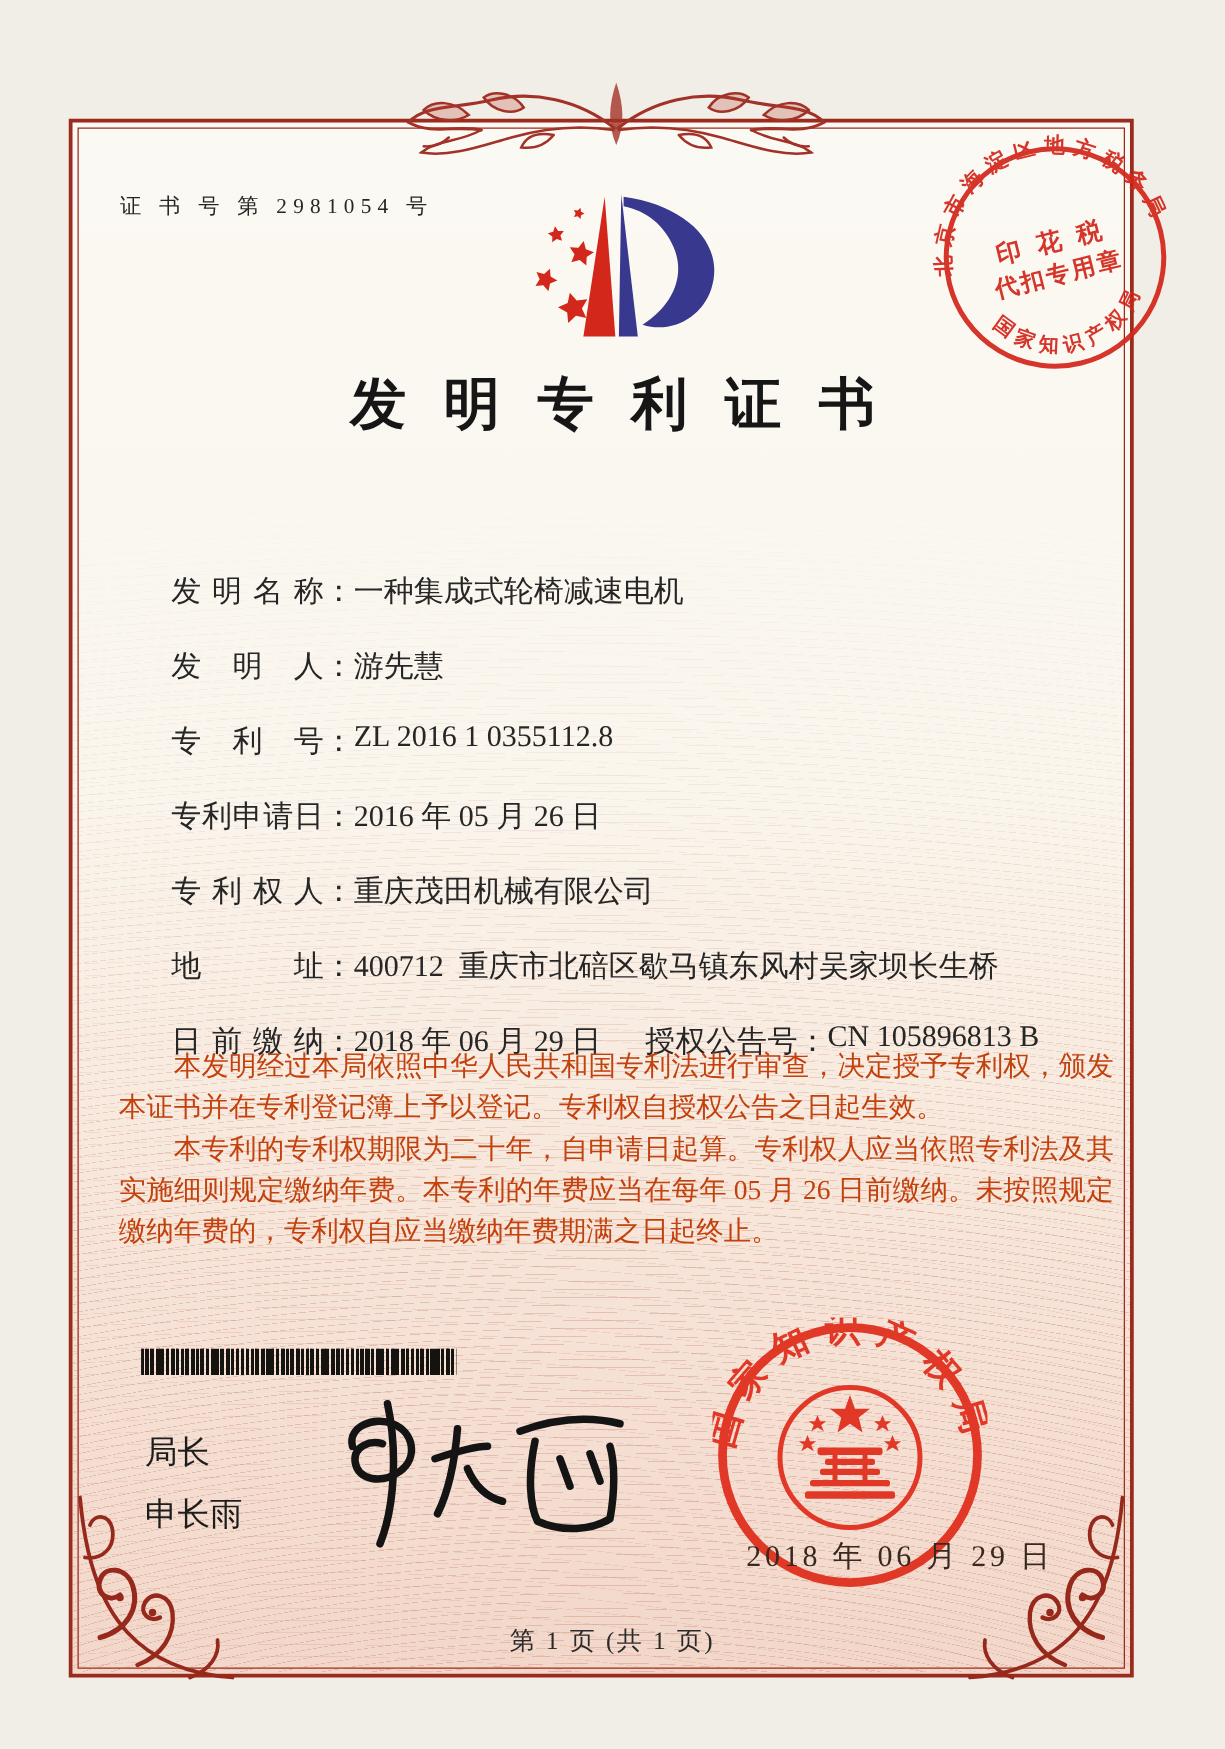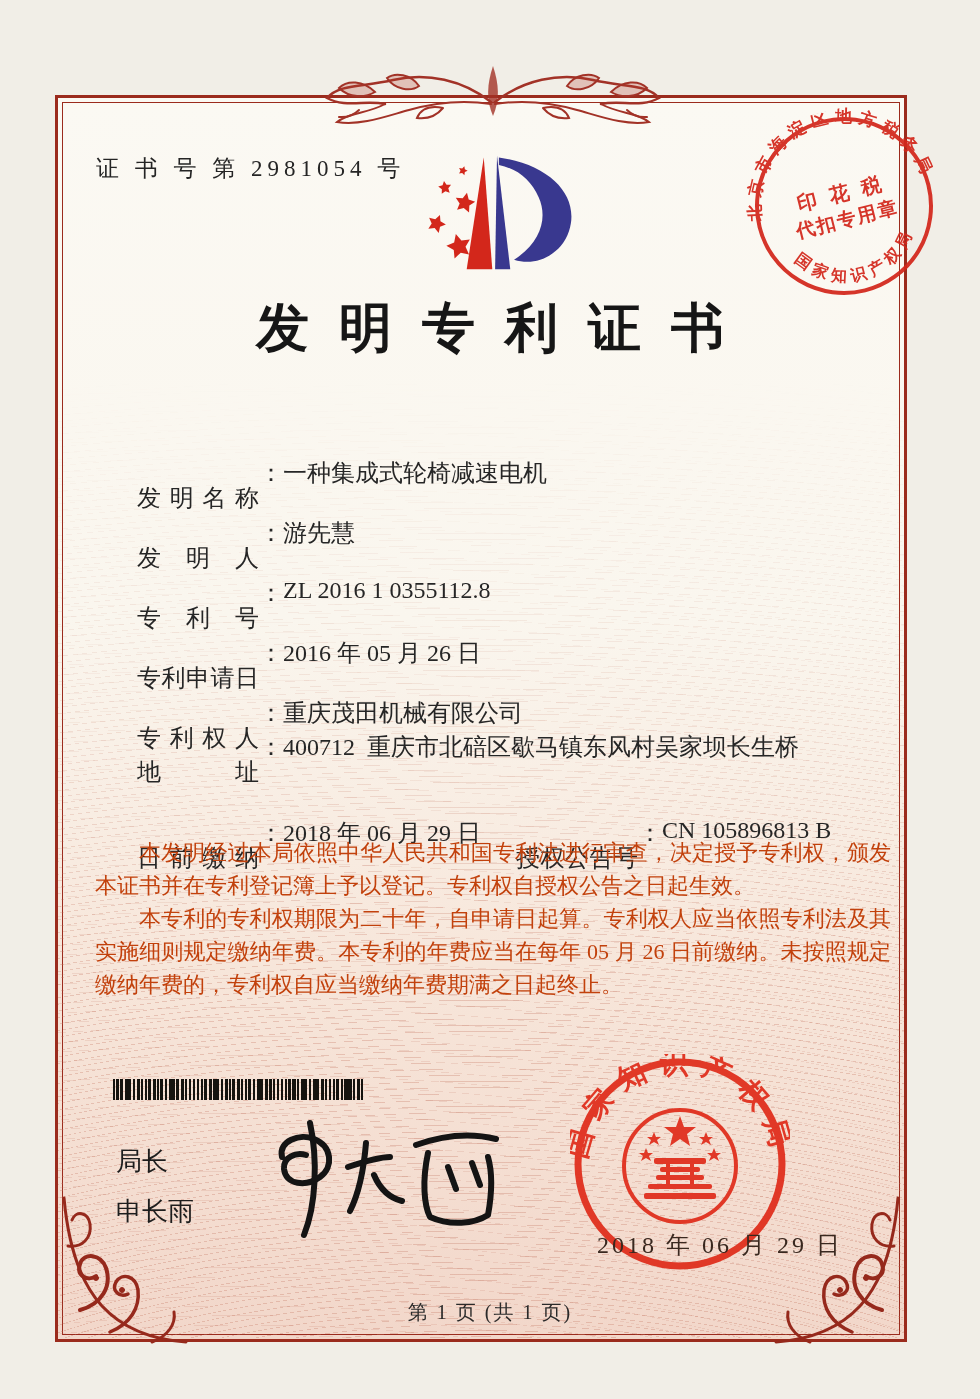--- a/index.html
+++ b/index.html
@@ -27,41 +27,40 @@
     background:
       repeating-radial-gradient(120% 55% at 50% 135%, rgba(193,112,92,0.30) 0 1px, transparent 1px 12px),
       repeating-radial-gradient(150% 75% at 22% 165%, rgba(193,112,92,0.16) 0 1px, transparent 1px 17px);
     -webkit-mask-image:linear-gradient(180deg, transparent 0%, rgba(0,0,0,.4) 30%, #000 65%);
     mask-image:linear-gradient(180deg, transparent 0%, rgba(0,0,0,.4) 30%, #000 65%);
     pointer-events:none;
   }
   .ornament{position:absolute;pointer-events:none;}
   .cert-no{
     position:absolute;left:96px;top:153px;
-    font-size:23px;letter-spacing:5px;color:#252525;
+    font-size:17px;letter-spacing:5px;color:#252525;
   }
   .logo{position:absolute;left:402px;top:148px;width:190px;height:142px;}
   .stamp{
     position:absolute;left:748px;top:110px;width:192px;height:192px;
     transform:rotate(-14deg);opacity:.93;
   }
   .title{
     position:absolute;left:0;top:293px;width:980px;text-align:center;
-    font-size:53px;font-weight:700;color:#161616;
+    font-size:45px;font-weight:700;color:#161616;
     letter-spacing:30px;padding-left:30px;box-sizing:border-box;
   }
   .field-row{
     position:absolute;left:113px;width:780px;height:32px;
     font-size:24px;color:#262626;white-space:pre-wrap;
   }
   .flabel{
     display:inline-block;width:122px;
     text-align:justify;text-align-last:justify;
     vertical-align:top;
-    margin-top:25px;
   }
   .fcolon{display:inline-block;vertical-align:top;}
   .fvalue{vertical-align:top;}
   .grant-part{position:absolute;left:367px;top:0;white-space:pre-wrap;}
   .grant-part .flabel{width:122px;}
   .paras{
     position:absolute;left:95px;top:836px;width:796px;
     font-size:22px;line-height:33px;color:#c2410c;
     text-align:justify;
   }
@@ -174,21 +173,21 @@
   </div>
   <div class="field-row" style="top:550px">
     <span class="flabel">专利号</span><span class="fcolon">：</span><span class="fvalue">ZL 2016 1 0355112.8</span>
   </div>
   <div class="field-row" style="top:610px">
     <span class="flabel">专利申请日</span><span class="fcolon">：</span><span class="fvalue">2016 年 05 月 26 日</span>
   </div>
   <div class="field-row" style="top:670px">
     <span class="flabel">专利权人</span><span class="fcolon">：</span><span class="fvalue">重庆茂田机械有限公司</span>
   </div>
-  <div class="field-row" style="top:704px">
+  <div class="field-row" style="top:730px">
     <span class="flabel">地址</span><span class="fcolon">：</span><span class="fvalue">400712  重庆市北碚区歇马镇东风村吴家坝长生桥</span>
   </div>
   <div class="field-row" style="top:790px">
     <span class="flabel">日前缴纳</span><span class="fcolon">：</span><span class="fvalue">2018 年 06 月 29 日</span>
     <span class="grant-part">
       <span class="flabel">授权公告号</span><span class="fcolon">：</span><span class="fvalue">CN 105896813 B</span>
     </span>
   </div>
 
   <div class="paras">

